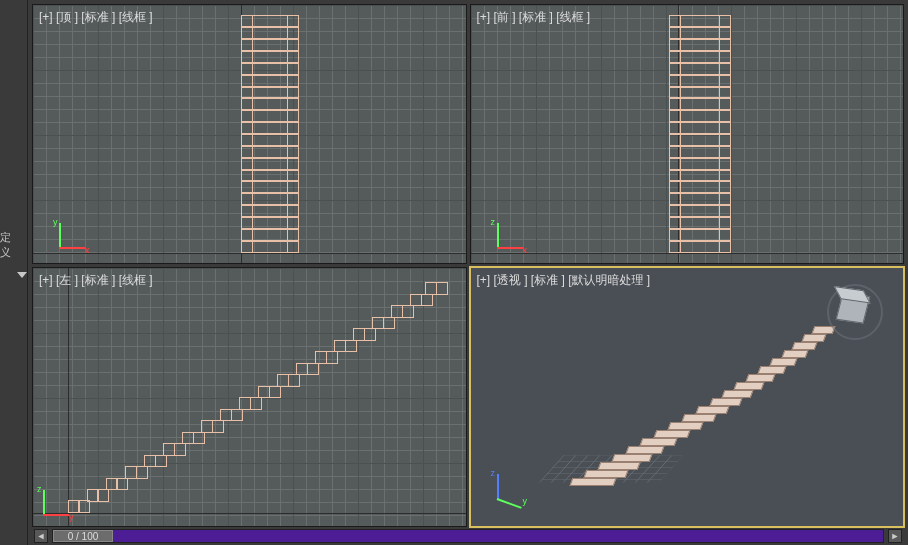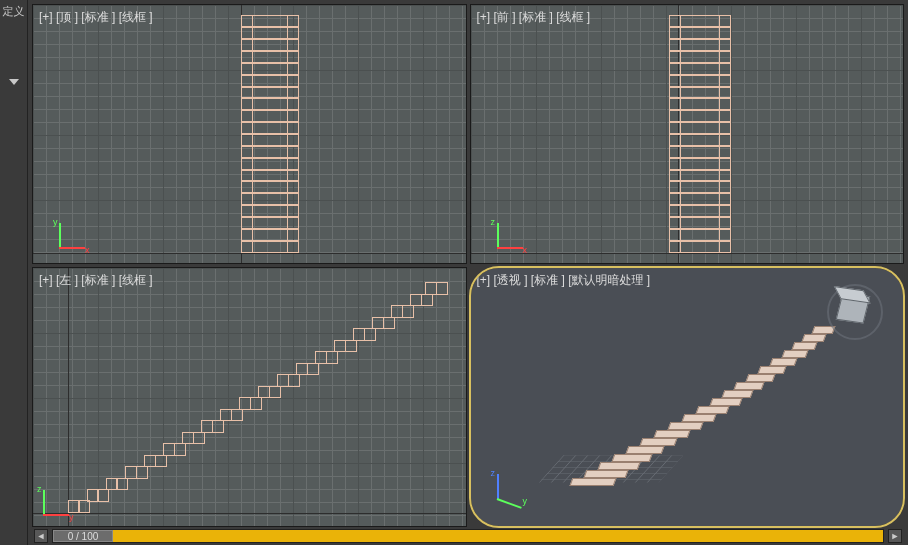--- a/index.html
+++ b/index.html
@@ -12,24 +12,23 @@
     height: 545px;
     overflow: hidden;
     display: flex;
   }
   .sidebar {
     width: 28px;
     height: 100%;
     background: #3a3a3a;
     border-right: 1px solid #222;
     display: flex;
-    flex-direction: column;
+    flex-direction: row;
     align-items: center;
     padding-top: 4px;
-    text-align: center;
   }
   .sidebar-label {
     color: #c8c8c8;
     font-size: 11px;
     margin-bottom: 60px;
   }
   .sidebar-dropdown {
     width: 0; height: 0;
     border-left: 5px solid transparent;
     border-right: 5px solid transparent;
@@ -51,21 +50,20 @@
   }
   .viewport {
     position: relative;
     background: #555b5b;
     border: 1px solid #1a1a1a;
     overflow: hidden;
   }
   .viewport.active {
     outline: 2px solid #d8c060;
     outline-offset: -1px;
-    border-radius: 29px;
   }
   .viewport-label {
     position: absolute;
     top: 4px; left: 6px;
     color: #dcdcdc;
     font-size: 12px;
     z-index: 10;
     pointer-events: auto;
     cursor: pointer;
   }
@@ -178,21 +176,21 @@
   .scroll-btn {
     width:14px; height:14px;
     background:#585858;
     border:1px solid #222;
     display:flex; align-items:center; justify-content:center;
     font-size:9px; color:#ccc;
   }
   .time-track {
     flex:1;
     height:14px;
-    background:#eab308;
+    background:#4c1d95;
     border:1px solid #222;
     position:relative;
   }
   .time-thumb {
     position:absolute;
     left:0; top:0; bottom:0;
     width:60px;
     background:#6c6c6c;
     border:1px solid #888;
     display:flex; align-items:center; justify-content:center;

